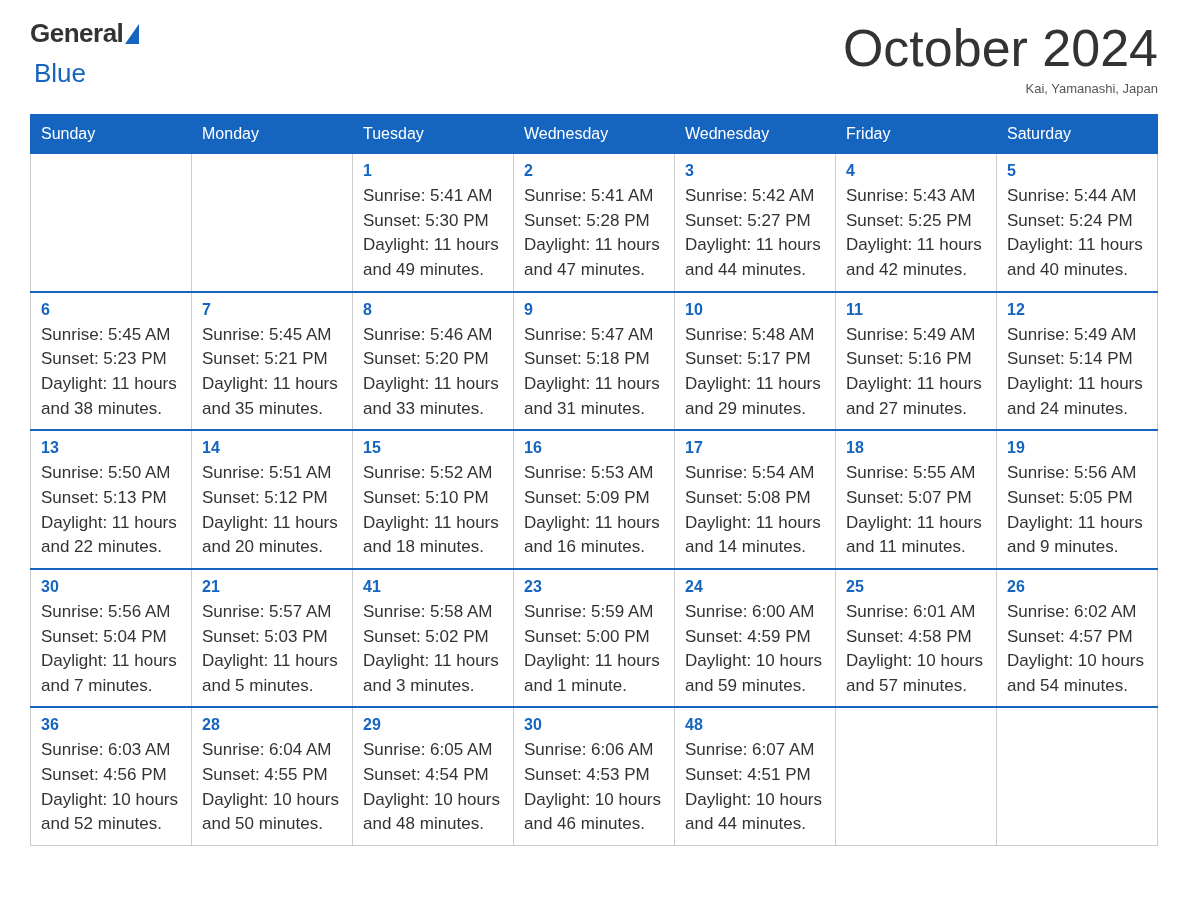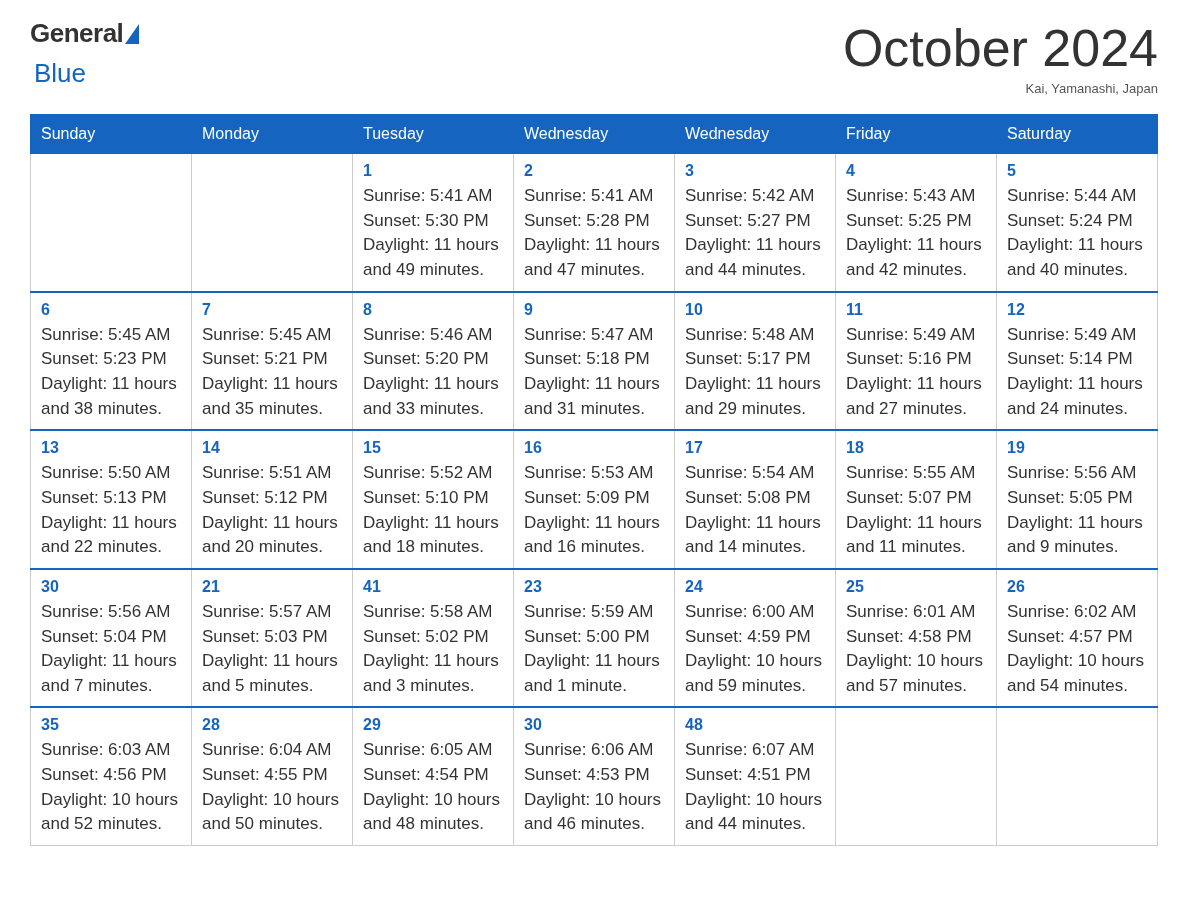--- a/index.html
+++ b/index.html
@@ -325,21 +325,21 @@
         <td class="border-top-blue">
           <span class="day-num">26</span>
           <div class="day-info">Sunrise: 6:02 AM
 Sunset: 4:57 PM
 Daylight: 10 hours
 and 54 minutes.</div>
         </td>
       </tr>
       <tr>
         <td class="border-top-blue">
-          <span class="day-num">35</span>
+          <span class="day-num">36</span>
           <div class="day-info">Sunrise: 6:03 AM
 Sunset: 4:56 PM
 Daylight: 10 hours
 and 52 minutes.</div>
         </td>
         <td class="border-top-blue">
           <span class="day-num">28</span>
           <div class="day-info">Sunrise: 6:04 AM
 Sunset: 4:55 PM
 Daylight: 10 hours

